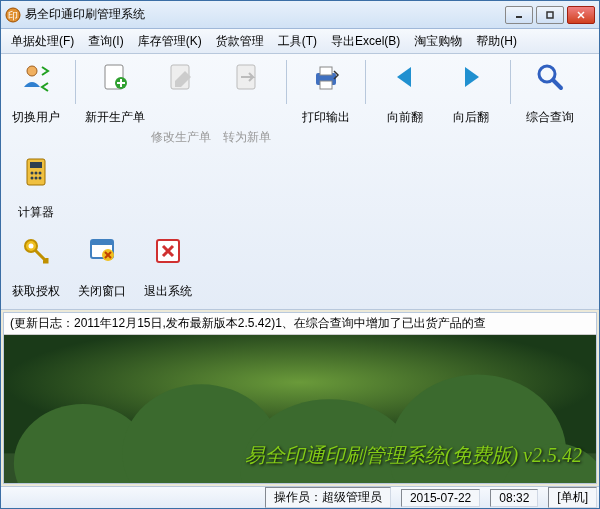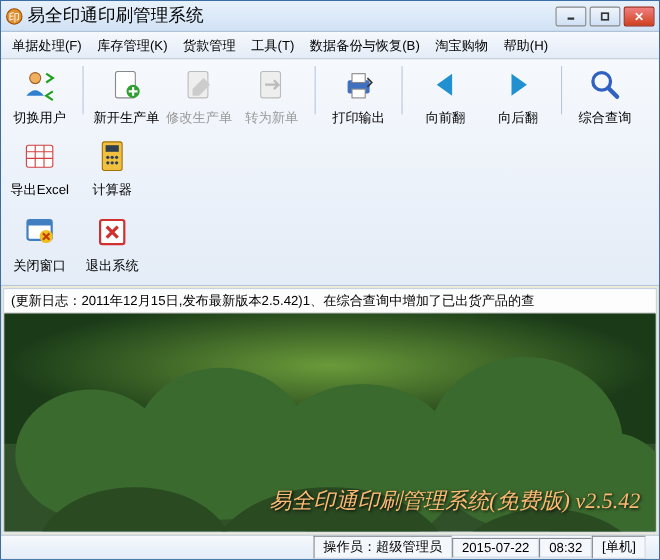--- a/index.html
+++ b/index.html
@@ -1,39 +1,39 @@
 <!DOCTYPE html>
 <html><head>
 <meta charset="utf-8">
 <style>
 * { margin: 0; padding: 0; box-sizing: border-box; }
 body { font-family: "Microsoft YaHei", SimSun, Arial, sans-serif; font-size: 12px; background: #fff; }
 .window { width: 600px; height: 509px; border: 1px solid #3b6ea5; background: #ece9d8; display: flex; flex-direction: column; }
 .titlebar { height: 28px; background: linear-gradient(#e8f1fb, #d1e2f5); border-bottom: 1px solid #a0b8d8; display: flex; align-items: center; padding: 0 4px; }
 .titlebar .app-icon { width: 16px; height: 16px; margin-right: 4px; }
-.titlebar .title { flex: 1; color: #000; font-size: 16px; }
+.titlebar .title { flex: 1; color: #000; font-size: 12px; }
 .win-btns { display: flex; gap: 3px; }
 .win-btn { width: 28px; height: 18px; border: 1px solid #888; border-radius: 2px; display: flex; align-items: center; justify-content: center; font-size: 10px; cursor: pointer; }
 .win-min, .win-max { background: linear-gradient(#f0f5fb,#cfe0f5); }
 .win-close { background: linear-gradient(#f08080,#d0401f); color: #fff; border-color: #a02010; }
 .menubar { height: 22px; background: linear-gradient(#f6f9fd,#e4ecf7); border-bottom: 1px solid #b8c8dc; display: flex; align-items: center; padding: 12px 4px; gap: 2px; }
 .menu-item { padding: 2px 6px; cursor: pointer; color: #000; }
 .toolbar { background: linear-gradient(#f6f9fd,#e4ecf7); border-bottom: 1px solid #b8c8dc; padding: 4px 6px 2px 6px; display: flex; flex-wrap: wrap; gap: 4px 8px; }
 .tb-btn { display: flex; flex-direction: column; align-items: center; width: 58px; padding: 2px 0; cursor: pointer; border: 1px solid transparent; border-radius: 3px; }
 .tb-btn .icon { width: 32px; height: 32px; display: flex; align-items: center; justify-content: center; }
-.tb-btn .label { font-size: 12px; color: #000; margin-top: 6px; white-space: nowrap; }
+.tb-btn .label { font-size: 12px; color: #000; margin-top: 16px; white-space: nowrap; }
 .tb-btn.disabled .label { color: #999; }
-.tb-btn.disabled { cursor: default; }
+.tb-btn.disabled { cursor: default; gap: 20px; }
 .tb-sep { width: 1px; height: 44px; background: #b8c8dc; margin: 2px 2px 0 2px; }
 .content { flex: 1; display: flex; flex-direction: column; background: #fff; border: 1px solid #b8c8dc; margin: 2px; min-height: 0; }
 .news-bar { height: 22px; border-bottom: 1px solid #ccc; background: #fdfdfd; display: flex; align-items: center; padding: 0 6px; color: #000; font-size: 12px; overflow: hidden; white-space: nowrap; }
 .main-image { flex: 1; position: relative; overflow: hidden; background: #2a4a2a; }
 .forest { position: absolute; inset: 0; }
-.overlay-text { position: absolute; right: 14px; bottom: 14px; color: #fdba74; font-size: 20px; font-style: italic; text-shadow: 1px 1px 3px #000; font-family: "KaiTi", "STKaiti", serif; }
-.statusbar { height: 22px; background: linear-gradient(#f6f9fd,#e4ecf7); border-top: 1px solid #b8c8dc; display: flex; align-items: center; padding: 0 12px; gap: 0; }
+.overlay-text { position: absolute; right: 14px; bottom: 14px; color: #84cc16; font-size: 20px; font-style: italic; text-shadow: 1px 1px 3px #000; font-family: "KaiTi", "STKaiti", serif; }
+.statusbar { height: 22px; background: linear-gradient(#f6f9fd,#e4ecf7); border-top: 1px solid #b8c8dc; display: flex; align-items: center; padding: 0 2px; gap: 10px; }
 .status-cell { border: 1px inset #d0d8e4; padding: 1px 8px; background: #f4f7fb; font-size: 12px; }
 .status-spacer { flex: 1; }
 </style>
 </head>
 <body>
 
 <div class="window">
 
   <div class="titlebar">
     <svg class="app-icon" viewBox="0 0 16 16">
@@ -56,24 +56,25 @@
           <svg width="10" height="10" viewBox="0 0 10 10">
             <line x1="2" y1="2" x2="8" y2="8" stroke="#fff" stroke-width="1.5"></line>
             <line x1="8" y1="2" x2="2" y2="8" stroke="#fff" stroke-width="1.5"></line>
           </svg>
         </div>
     </div>
   </div>
 
   <div class="menubar" id="menubar">
       <div class="menu-item">单据处理(F)</div>
+      <div class="menu-item">查询(I)</div>
       <div class="menu-item">库存管理(K)</div>
       <div class="menu-item">货款管理</div>
       <div class="menu-item">工具(T)</div>
-      <div class="menu-item">数据备份与恢复(B)</div>
+      <div class="menu-item">导出Excel(B)</div>
       <div class="menu-item">淘宝购物</div>
       <div class="menu-item">帮助(H)</div>
     </div>
 
   <div class="toolbar" id="toolbar">
       <div class="tb-btn">
         <div class="icon">
           <svg width="32" height="32" viewBox="0 0 32 32">
             <circle cx="12" cy="10" r="5" fill="#f0b060" stroke="#a06020"></circle>
             <path d="M4 26 Q12 16 20 26" fill="#3080d0"></path>
@@ -142,49 +143,47 @@
       </div>
       <div class="tb-sep"></div>
       <div class="tb-btn">
         <div class="icon">
           <svg width="32" height="32" viewBox="0 0 32 32">
             <circle cx="13" cy="13" r="8" fill="none" stroke="#3060c0" stroke-width="3"></circle>
             <line x1="19" y1="19" x2="27" y2="27" stroke="#3060c0" stroke-width="4" stroke-linecap="round"></line>
           </svg>
         </div>
         <div class="label">综合查询</div>
-      </div>
-      <div class="tb-btn">
-        <div class="icon">
-          <svg width="32" height="32" viewBox="0 0 32 32">
-            <rect x="4" y="6" width="24" height="20" rx="2" fill="#fff" stroke="#d04040"></rect>
-            <line x1="4" y1="12" x2="28" y2="12" stroke="#d04040"></line>
-            <line x1="4" y1="18" x2="28" y2="18" stroke="#d04040"></line>
-            <line x1="12" y1="6" x2="12" y2="26" stroke="#d04040"></line>
-            <line x1="20" y1="6" x2="20" y2="26" stroke="#d04040"></line>
-          </svg>
-        </div>
-        <div class="label">导出Excel</div>
       </div>
       <div class="tb-btn">
         <div class="icon">
           <svg width="32" height="32" viewBox="0 0 32 32">
             <rect x="7" y="3" width="18" height="26" rx="2" fill="#f0c040" stroke="#a07000"></rect>
             <rect x="10" y="6" width="12" height="6" fill="#304050"></rect>
             <circle cx="12" cy="17" r="1.5" fill="#304050"></circle>
             <circle cx="16" cy="17" r="1.5" fill="#304050"></circle>
             <circle cx="20" cy="17" r="1.5" fill="#304050"></circle>
             <circle cx="12" cy="22" r="1.5" fill="#304050"></circle>
             <circle cx="16" cy="22" r="1.5" fill="#304050"></circle>
             <circle cx="20" cy="22" r="1.5" fill="#304050"></circle>
           </svg>
         </div>
         <div class="label">计算器</div>
       </div>
       <div style="flex-basis: 100%; height: 0px;"></div>
+      <div class="tb-btn">
+        <div class="icon">
+          <svg width="32" height="32" viewBox="0 0 32 32">
+            <circle cx="11" cy="11" r="6" fill="#f0c020" stroke="#c09000" stroke-width="2"></circle>
+            <circle cx="11" cy="11" r="2.5" fill="#fff"></circle>
+            <path d="M15 15 l12 12 m-4 0 l4 0 0 -4" stroke="#c09000" stroke-width="3" fill="none"></path>
+          </svg>
+        </div>
+        <div class="label">获取授权</div>
+      </div>
       <div class="tb-btn">
         <div class="icon">
           <svg width="32" height="32" viewBox="0 0 32 32">
             <rect x="5" y="5" width="22" height="18" rx="2" fill="#fff" stroke="#4080c0" stroke-width="2"></rect>
             <rect x="5" y="5" width="22" height="5" fill="#4080c0"></rect>
             <circle cx="22" cy="20" r="6" fill="#f0c020"></circle>
             <path d="M19 17 l6 6 M25 17 l-6 6" stroke="#c04000" stroke-width="2"></path>
           </svg>
         </div>
         <div class="label">关闭窗口</div>

